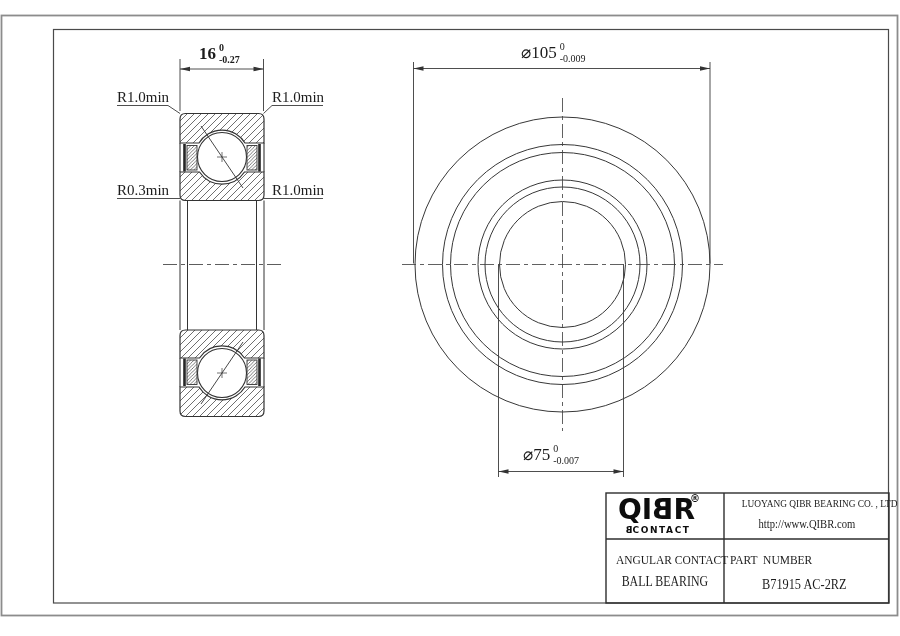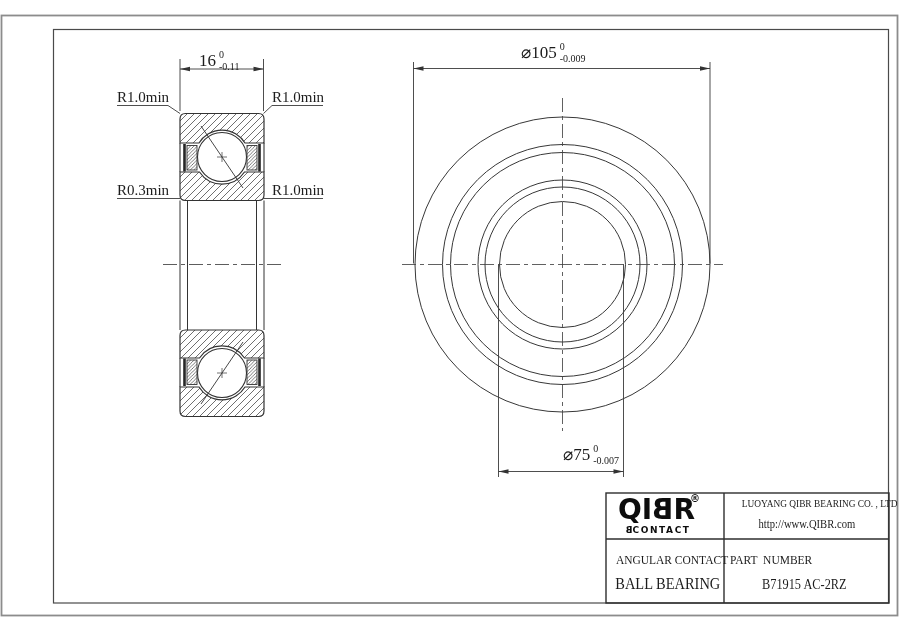--- a/index.html
+++ b/index.html
@@ -26,21 +26,21 @@
               font-weight:bold;font-size:28px;line-height:1;color:#0d0d0d;letter-spacing:0px;}
   .logo-reg{position:absolute;left:690px;top:493px;font-family:"DejaVu Sans",sans-serif;
             font-size:10px;font-weight:bold;color:#0d0d0d;}
   .logo-sub{position:absolute;left:624px;top:525px;font-family:"DejaVu Sans","Liberation Sans",sans-serif;
             font-weight:bold;font-size:9px;letter-spacing:1.6px;color:#0d0d0d;}
   .flip{display:inline-block;transform:scaleX(-1);}
 
   .company{position:absolute;left:724px;top:497px;width:192px;text-align:center;font-size:11px;}
   .website{position:absolute;left:724px;top:517px;width:165px;text-align:center;font-size:12.5px;}
   .prod1{position:absolute;left:606px;top:552px;width:118px;font-size:13.5px;}
-  .prod2{position:absolute;left:606px;top:574px;width:118px;text-align:center;font-size:17px;}
+  .prod2{position:absolute;left:606px;top:574px;width:118px;text-align:center;font-size:14px;}
   .pn-label{position:absolute;left:730px;top:552px;font-size:13.5px;}
   .pn-value{position:absolute;left:762px;top:576px;font-size:14.5px;}
 </style>
 </head>
 <body>
 
 <div class="canvas">
 
   <svg width="900" height="636" viewBox="0 0 900 636">
     <defs>
@@ -131,37 +131,37 @@
       <polygon points="623.5,471.5 613.5,469.2 613.5,473.8" fill="#333" stroke="none"></polygon>
     </g>
 
     <g stroke="#2e2e2e" stroke-width="1.4" fill="none">
       <rect x="606" y="493" width="283" height="110"></rect>
       <path d="M606,539 H889"></path>
       <path d="M724,493 V603"></path>
     </g>
   </svg>
 
-  <div class="dim" style="left:199px;top:50px;">
+  <div class="dim" style="left:199px;top:43px;font-weight:bold;">
     <span class="dim-main">16</span>
     <span class="tol">
       <span class="tol-u">0</span>
-      <span class="tol-l">-0.11</span>
+      <span class="tol-l">-0.27</span>
     </span>
   </div>
 
   <div class="dim" style="left:521px;top:42px;">
     <span class="dim-main">⌀105</span>
     <span class="tol">
       <span class="tol-u">0</span>
       <span class="tol-l">-0.009</span>
     </span>
   </div>
 
-  <div class="dim" style="left:523px;top:444px;margin-left:40px;">
+  <div class="dim" style="left:523px;top:444px;">
     <span class="dim-main">⌀75</span>
     <span class="tol">
       <span class="tol-u">0</span>
       <span class="tol-l">-0.007</span>
     </span>
   </div>
 
   <div class="rlabel" style="left:117px;top:90px;">R1.0min</div>
   <div class="rlabel" style="left:272px;top:90px;">R1.0min</div>
   <div class="rlabel" style="left:117px;top:183px;">R0.3min</div>

